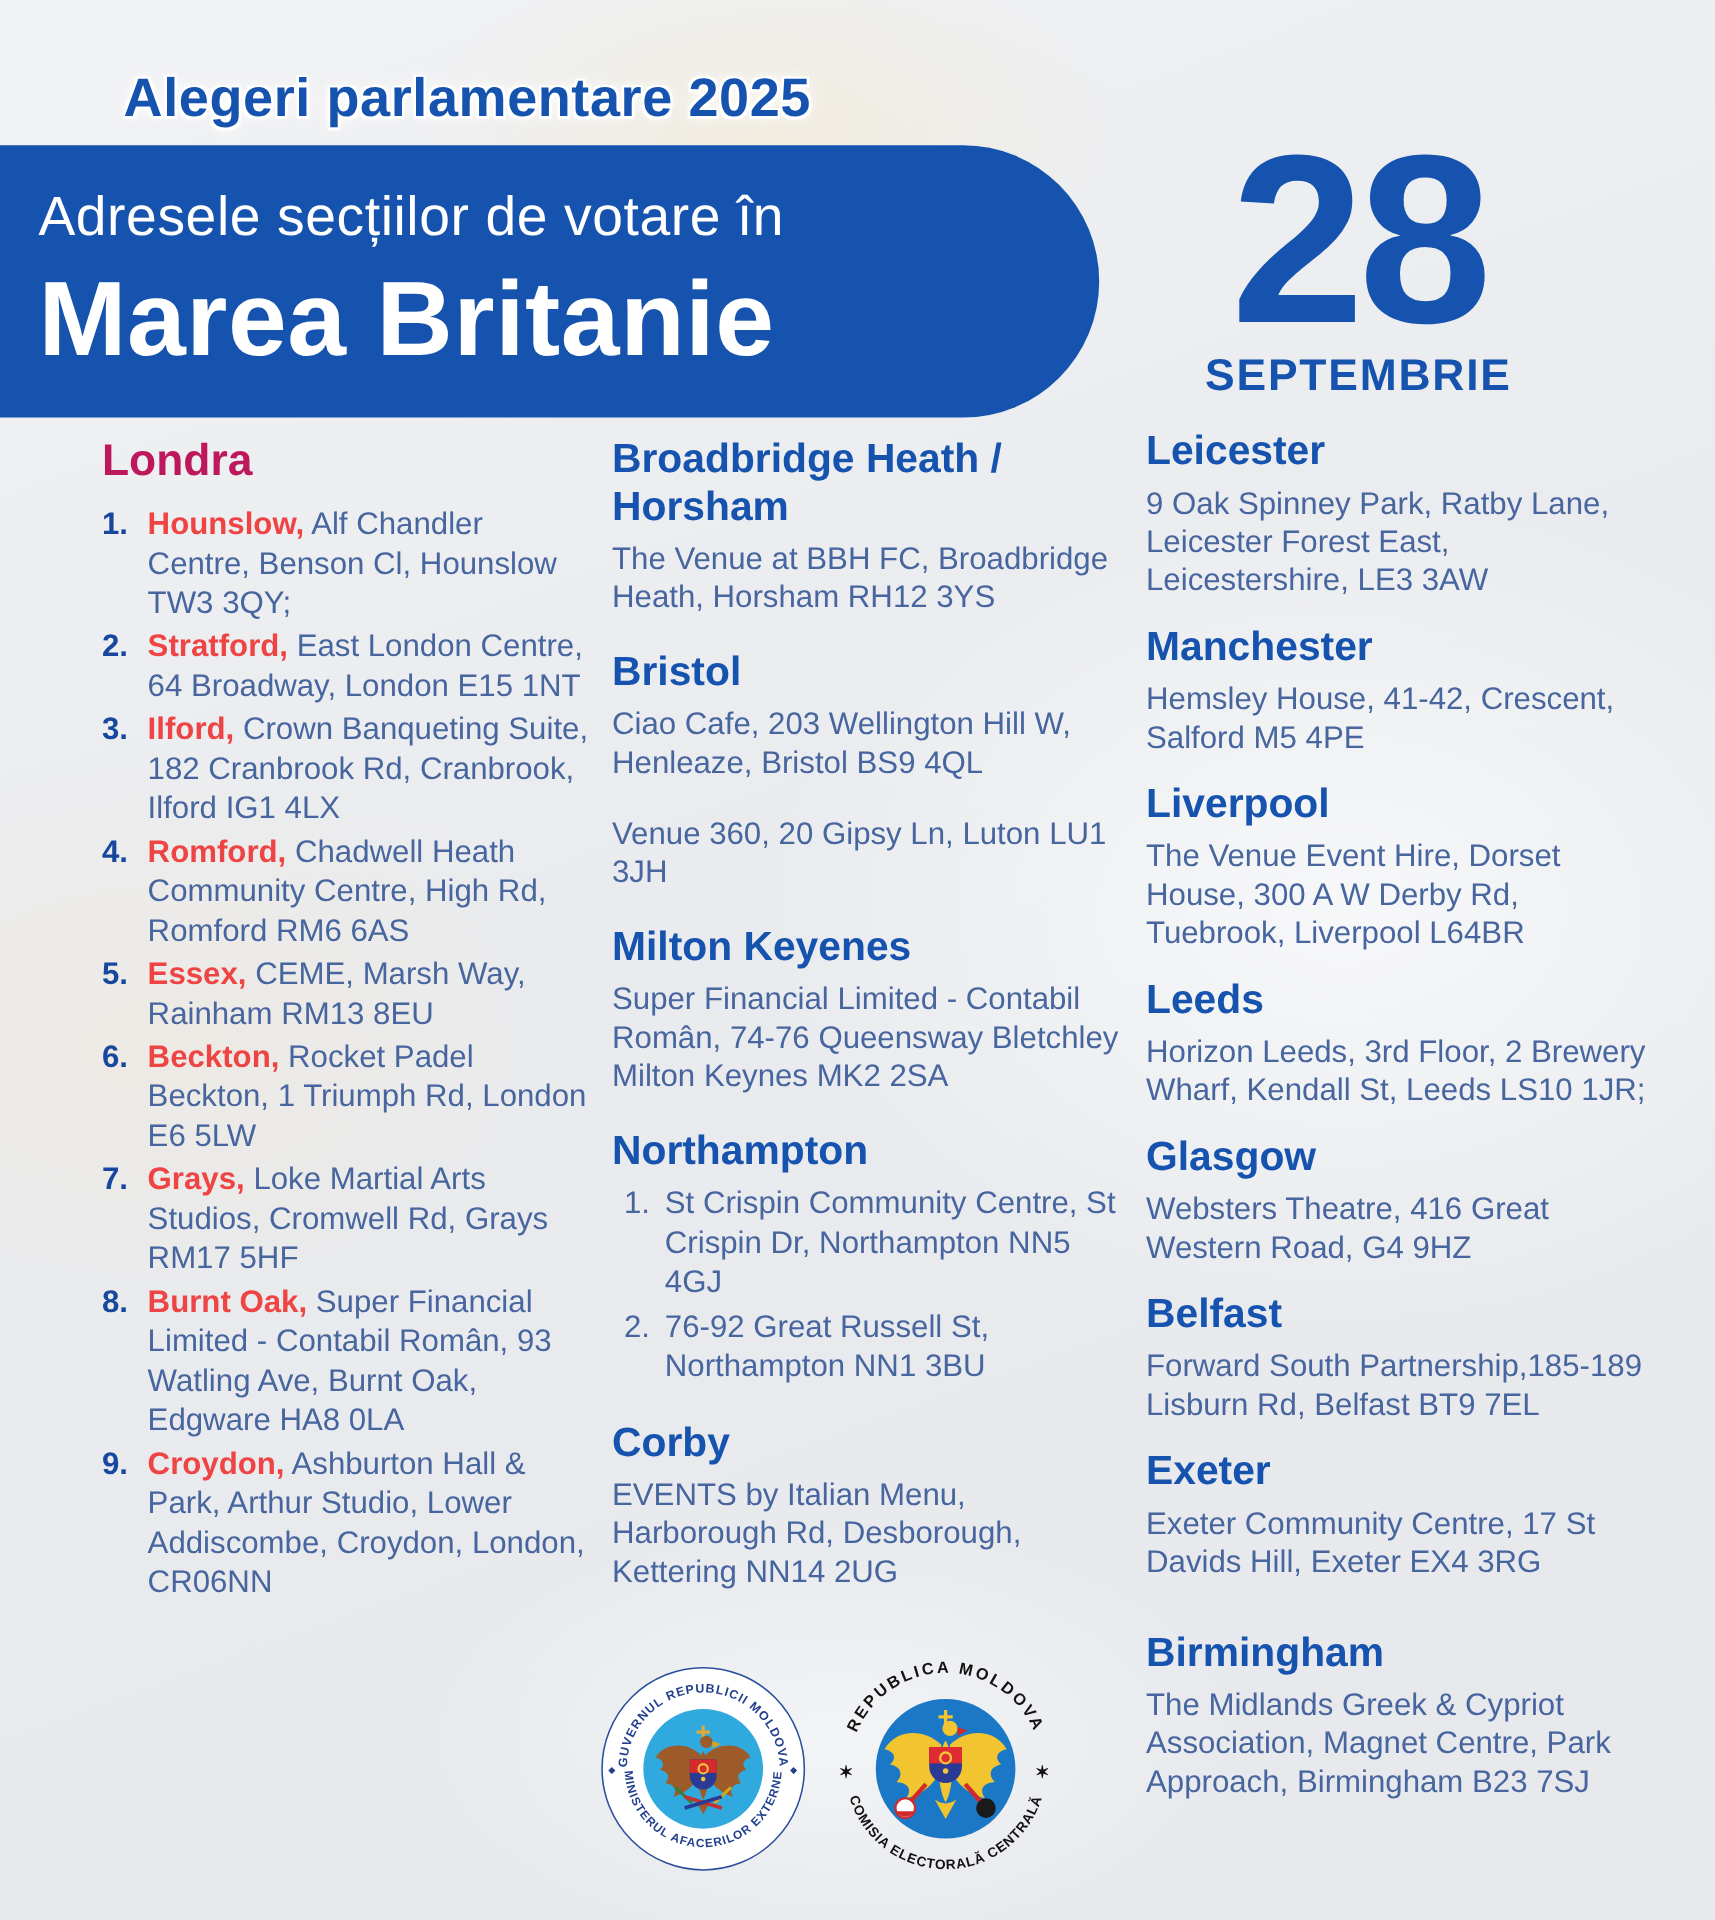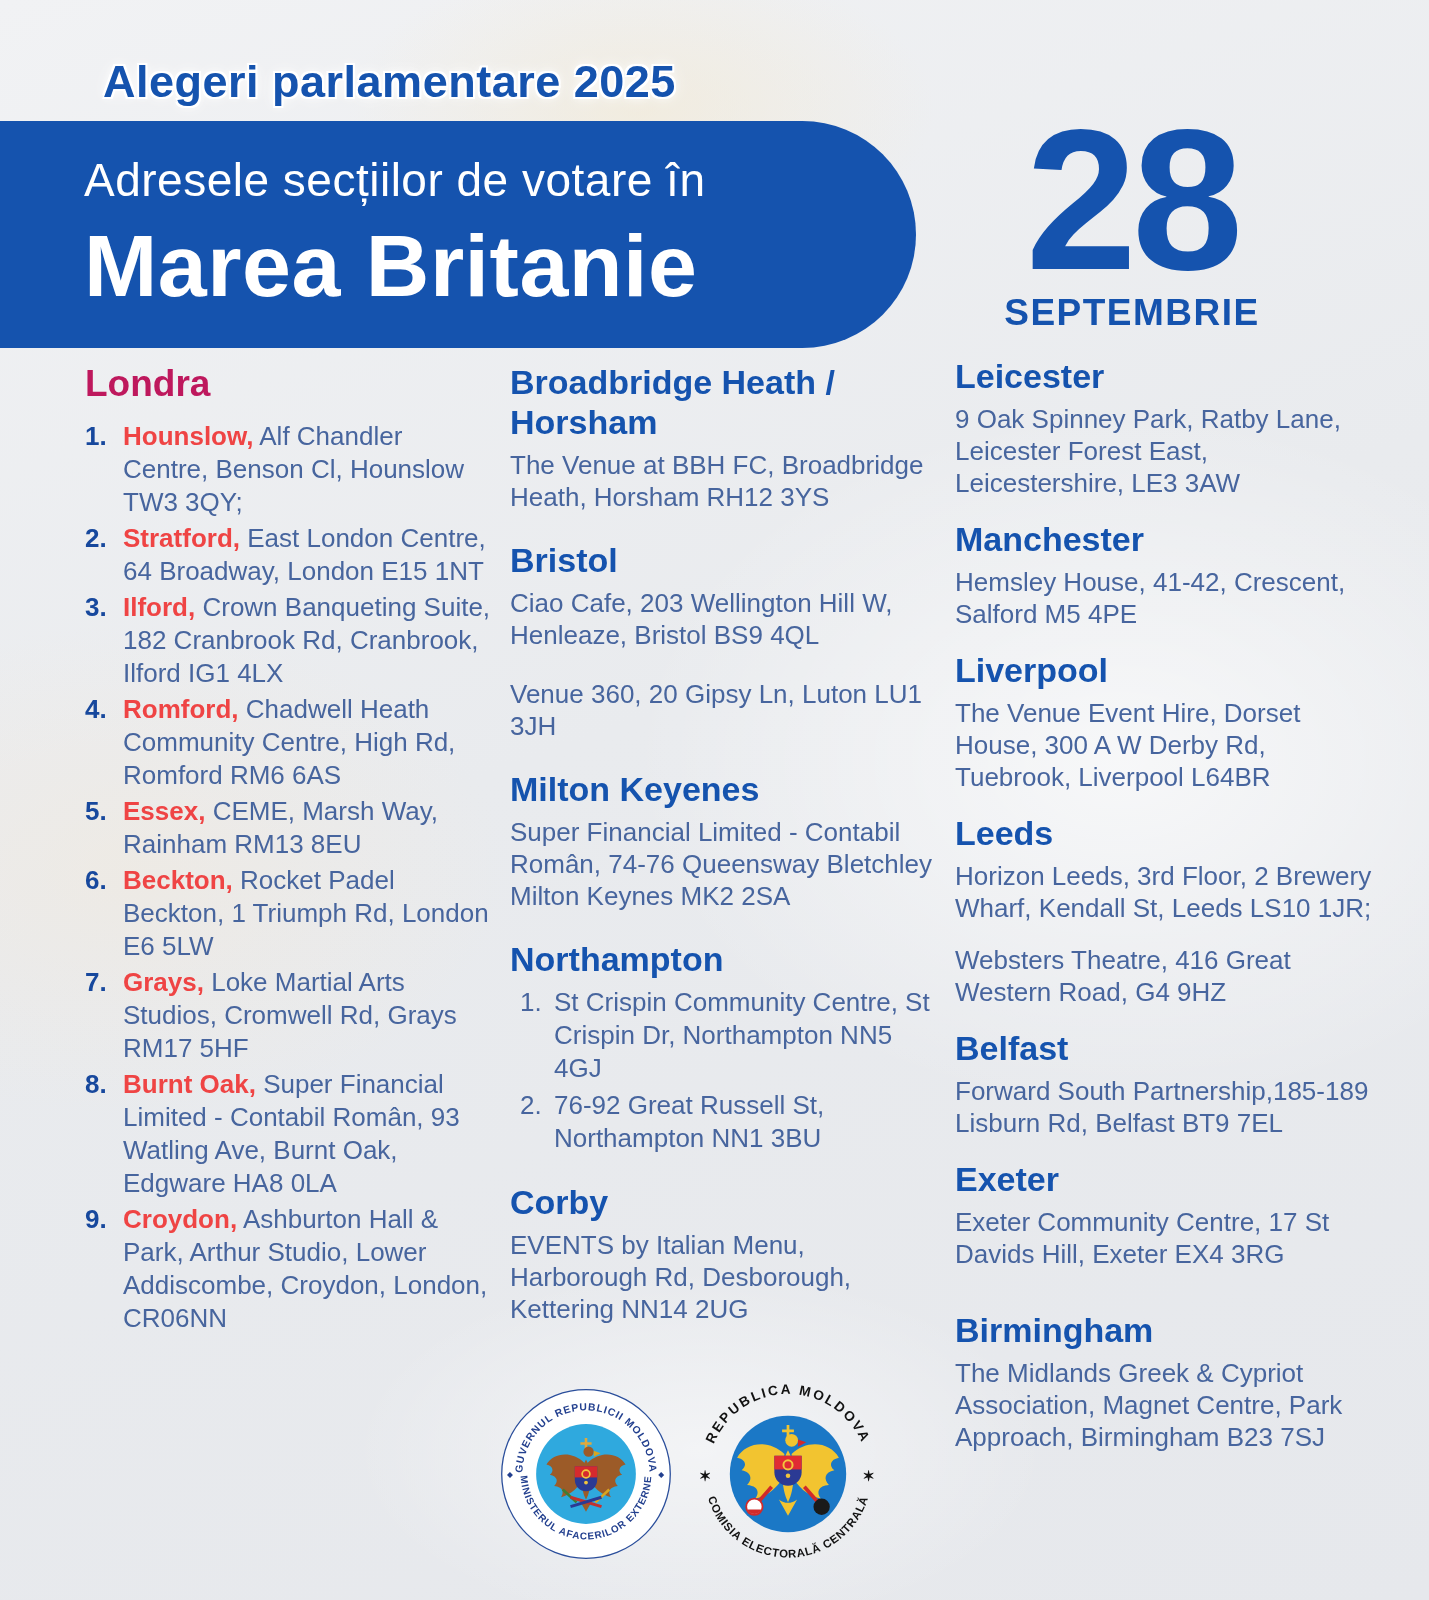--- a/index.html
+++ b/index.html
@@ -15,21 +15,21 @@
   }
   .tagline{
     position:absolute;left:85px;top:56px;
     font-size:45px;font-weight:700;color:#1553ae;letter-spacing:.5px;
     text-shadow:2px 2px 0 #fff,-2px -2px 0 #fff,2px -2px 0 #fff,-2px 2px 0 #fff,0 0 10px #fff,0 0 18px rgba(255,255,255,.95);
     margin-left:18px;
   }
   .banner{
     position:absolute;left:0;top:121px;width:916px;height:227px;
     background:#1553ae;border-radius:0 114px 114px 0;
-    color:#fff;box-sizing:border-box;padding-left:84px;
+    color:#fff;box-sizing:border-box;padding-left:32px;
     display:flex;flex-direction:column;justify-content:center;
   }
   .banner .l1{font-size:46px;font-weight:400;letter-spacing:.5px;}
   .banner .l2{font-size:88px;font-weight:800;letter-spacing:.5px;margin-top:8px;}
   .datebox{position:absolute;left:947px;top:108px;width:370px;text-align:center;color:#1553ae;}
   .datebox .day{font-size:200px;font-weight:700;line-height:.92;letter-spacing:-5px;}
   .datebox .month{font-size:37px;font-weight:700;letter-spacing:1.5px;margin-top:0;}
 
   .col{position:absolute;color:#47659e;font-size:26px;line-height:33px;}
   .col1{left:85px;top:362px;width:408px;}
@@ -155,20 +155,21 @@
   </div>
   <div class="section">
     <div class="sechead">Liverpool</div>
     <div class="address">The Venue Event Hire, Dorset House, 300 A W Derby Rd, Tuebrook, Liverpool L64BR</div>
   </div>
   <div class="section">
     <div class="sechead">Leeds</div>
     <div class="address">Horizon Leeds, 3rd Floor, 2 Brewery Wharf, Kendall St, Leeds LS10 1JR;</div>
   </div>
   <div class="section">
+    <div class="sechead">Glasgow</div>
     <div class="address">Websters Theatre, 416 Great Western Road, G4 9HZ</div>
   </div>
   <div class="section">
     <div class="sechead">Belfast</div>
     <div class="address">Forward South Partnership,185-189 Lisburn Rd, Belfast BT9 7EL</div>
   </div>
   <div class="section" style="">
     <div class="sechead">Exeter</div>
     <div class="address">Exeter Community Centre, 17 St Davids Hill, Exeter EX4 3RG</div>
   </div>

